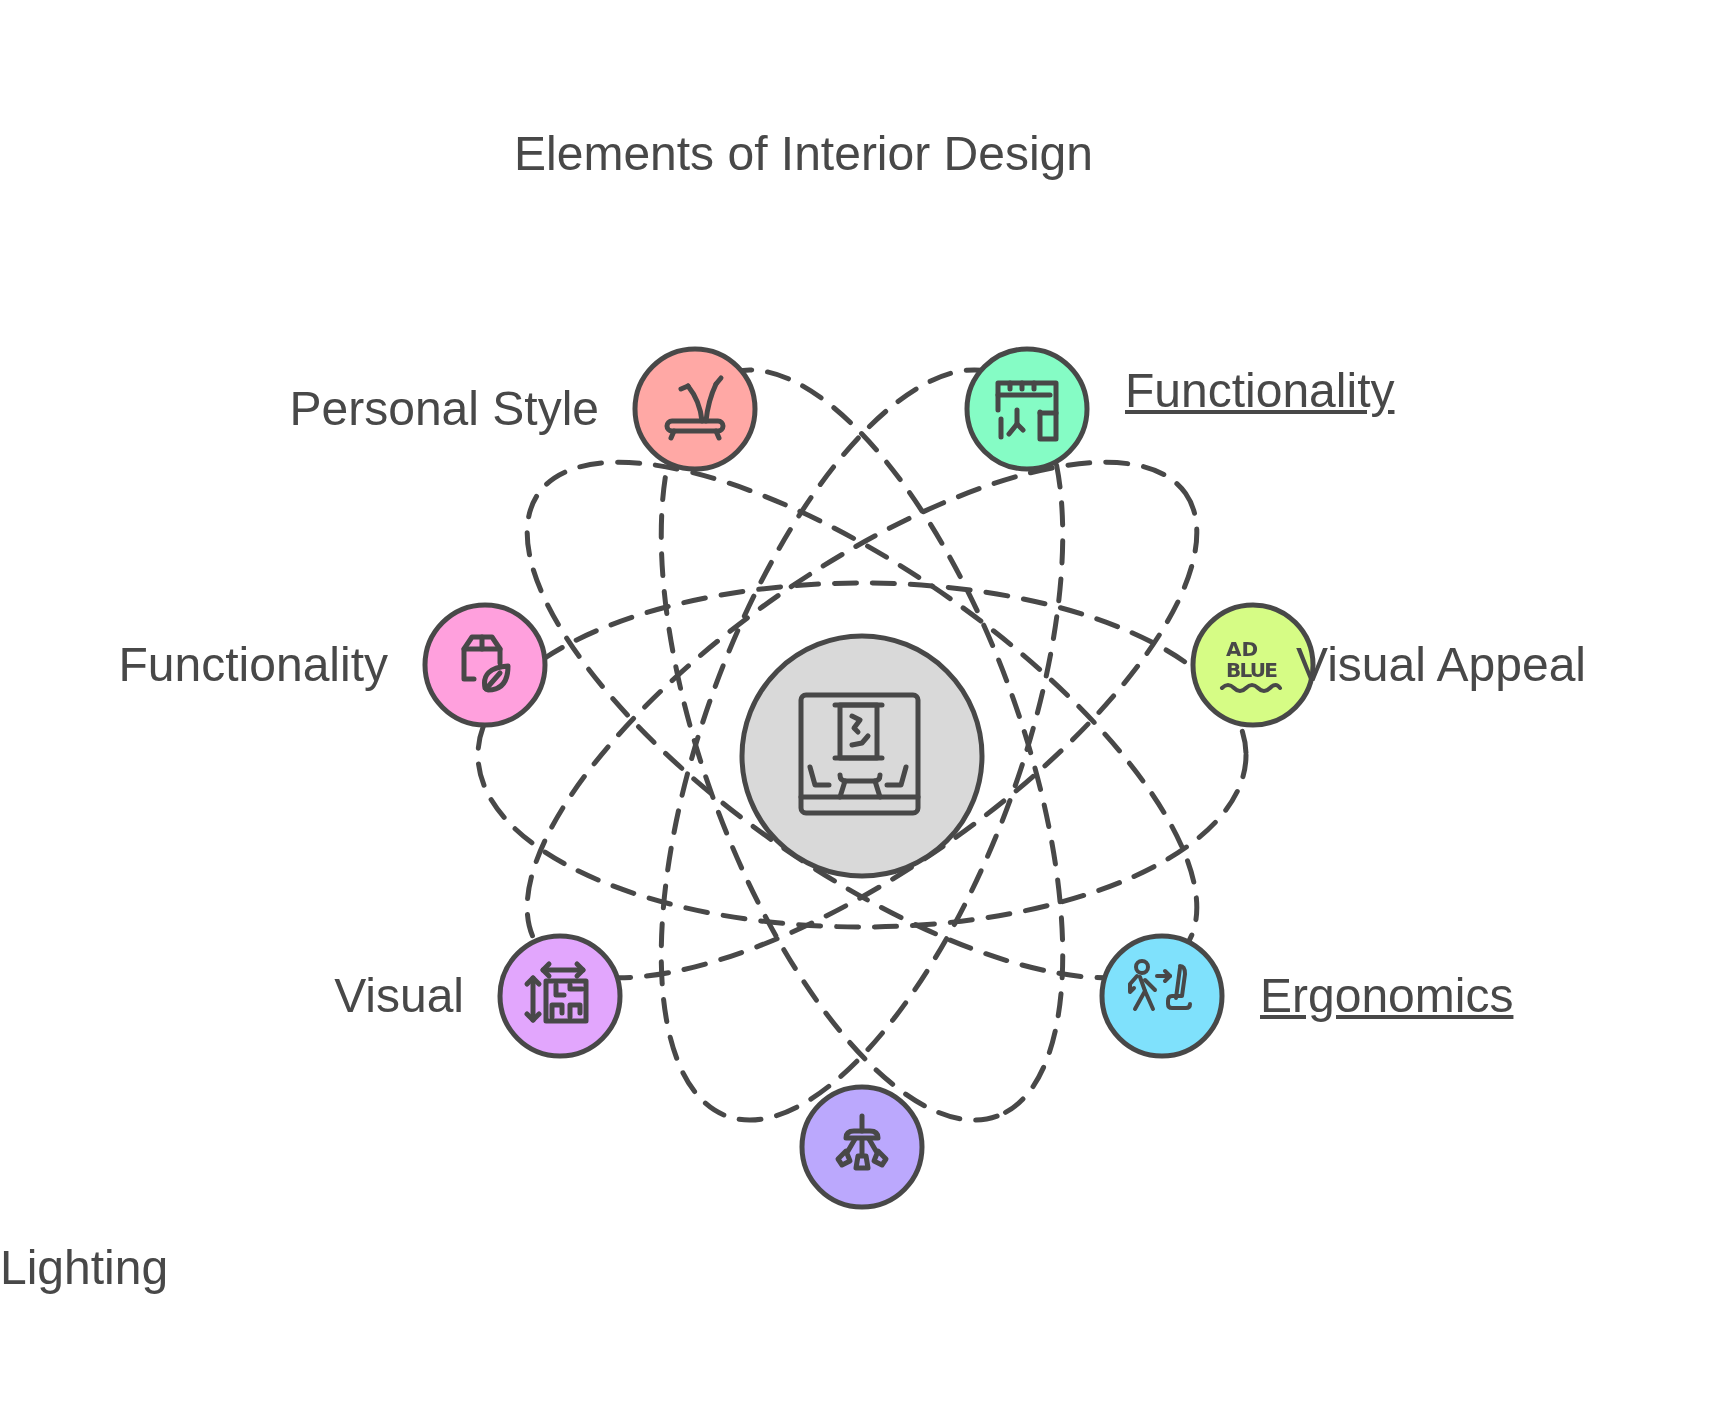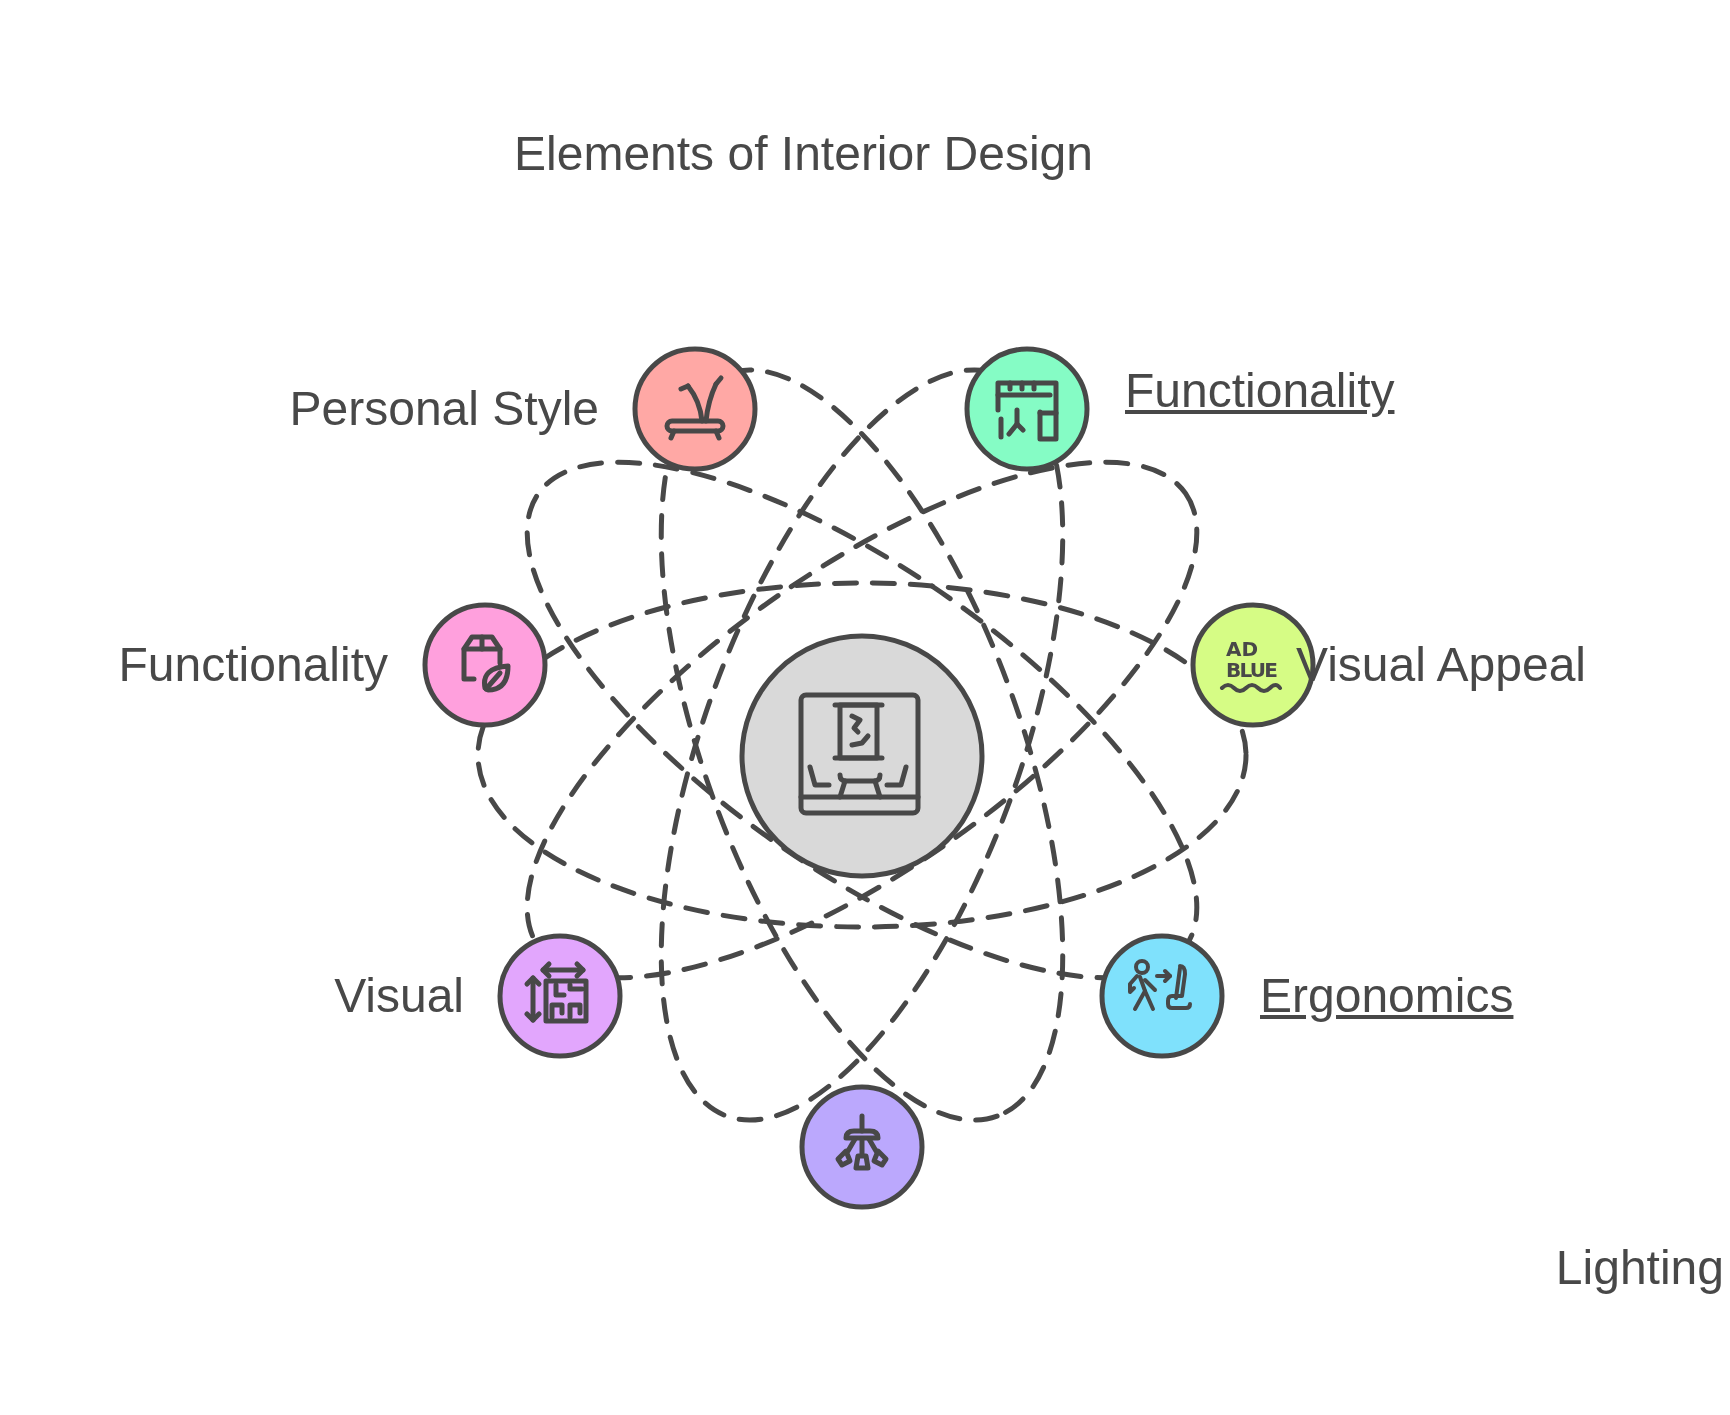--- a/index.html
+++ b/index.html
@@ -138,13 +138,13 @@
     </g>
   </g>
 </svg>
 
 <div class="label right" style="right:1131px; top:381px;">Personal Style</div>
 <div class="label" style="left:1125px; top:363px;text-decoration:underline;">Functionality</div>
 <div class="label right" style="right:1342px; top:637px;">Functionality</div>
 <div class="label" style="left:1296px; top:637px;">Visual Appeal</div>
 <div class="label right" style="right:1266px; top:968px;">Visual</div>
 <div class="label" style="left:1260px; top:968px;text-decoration:underline;">Ergonomics</div>
-<div class="label" style="left:0; width:1724px; text-align:right; top:1240px;">Lighting</div>
+<div class="label" style="left:0; width:1724px; text-align:left; top:1240px;">Lighting</div>
 
 </body></html>

